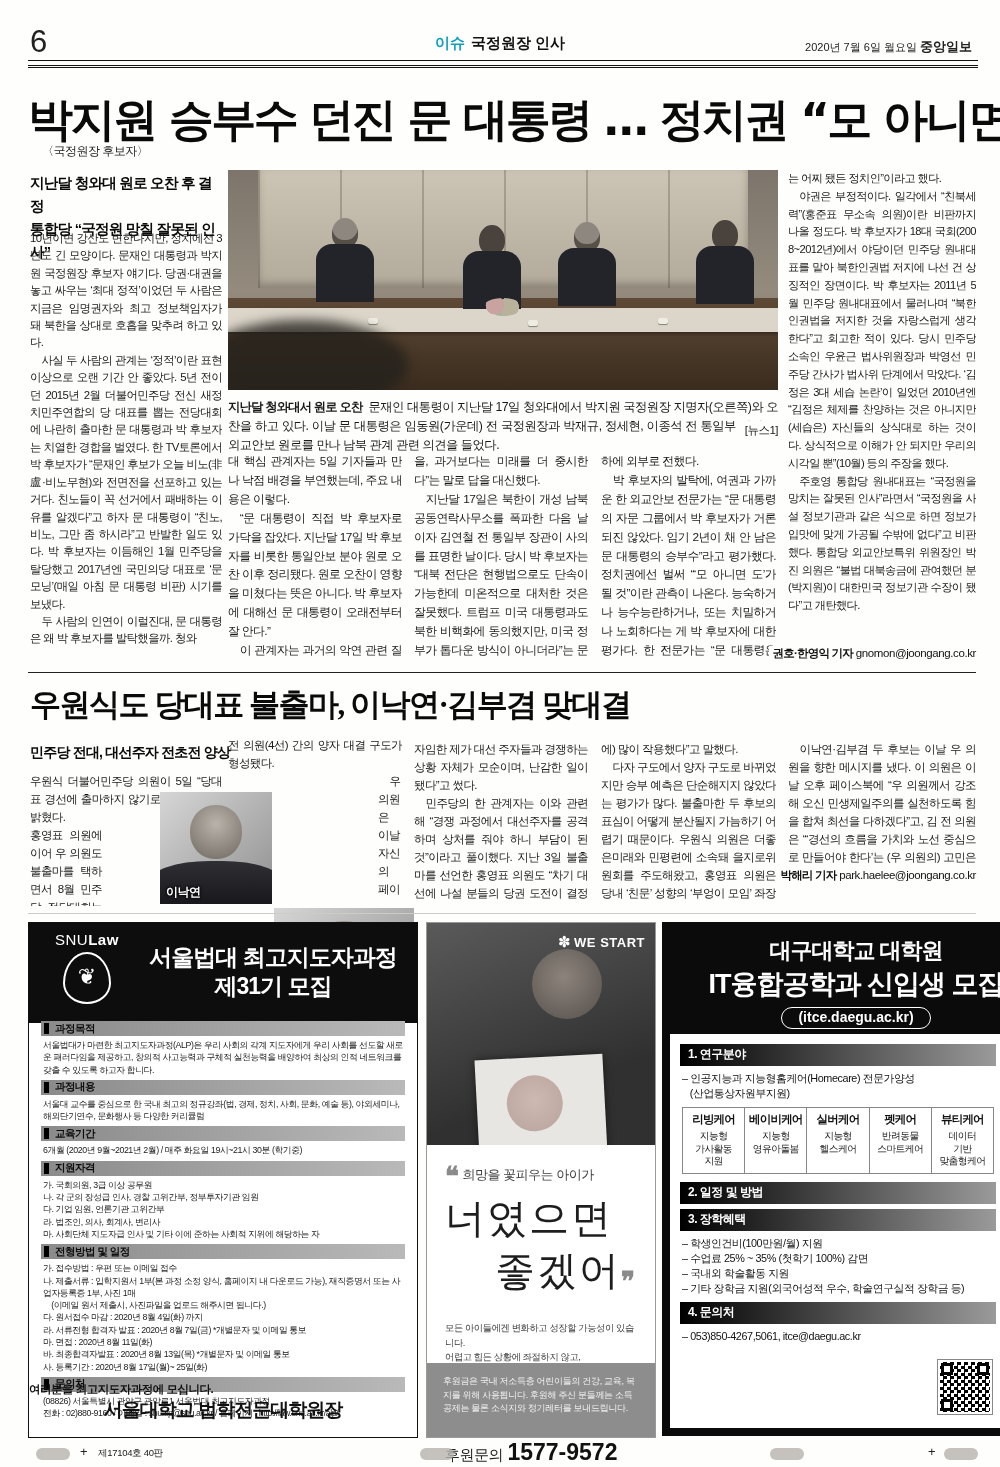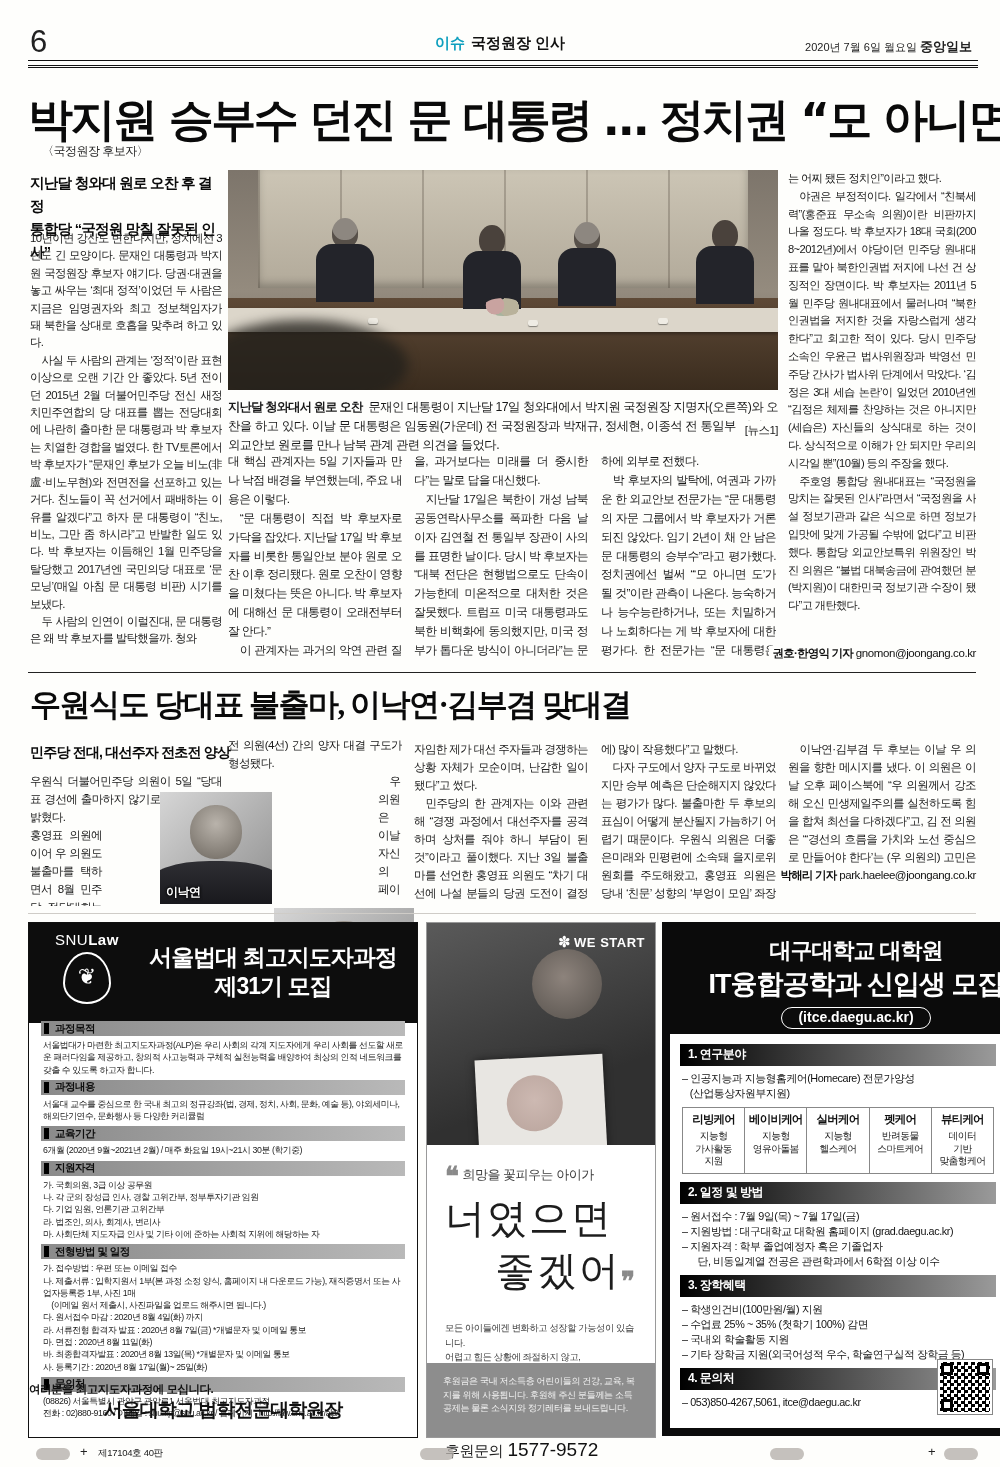--- a/index.html
+++ b/index.html
@@ -96,21 +96,21 @@
       background:radial-gradient(circle at 50% 45%,#cdb9b2,#b9a49c);}
   .ws-headc{position:absolute;left:46%;top:26px;width:70px;height:70px;border-radius:50%;
       background:radial-gradient(circle at 45% 40%,#8d837c,#55504b);}
   .ws-logo{position:absolute;right:10px;top:10px;color:#fff;text-align:right;font-weight:800;font-size:13px;letter-spacing:.5px;}
   .ws-logo .fl{font-size:15px;margin-right:3px;}
   .ws-quote-sm{font-size:13px;color:#3c3c3c;letter-spacing:-0.5px;}
   .ws-qmark{color:#8a8a8a;font-size:26px;font-family:"DejaVu Serif",serif;vertical-align:-6px;margin-right:4px;font-weight:bold;}
   .ws-big{font-family:"Liberation Serif","DejaVu Serif",serif;font-size:40px;color:#1d1d1d;letter-spacing:2px;line-height:52px;}
   .ws-body{font-size:9.3px;line-height:14.5px;color:#3a3a3a;letter-spacing:-0.4px;white-space:pre-line;}
   .ws-phone-l{font-size:15px;color:#222;letter-spacing:-0.5px;}
-  .ws-phone-n{font-size:19px;font-weight:400;color:#111;}
+  .ws-phone-n{font-size:23px;font-weight:700;color:#111;}
   .ws-foot{position:absolute;left:0;right:0;bottom:0;height:74px;background:#8d8d8d;color:#f2f2f2;
       font-size:9px;line-height:13.5px;letter-spacing:-0.3px;padding:12px 16px 0;box-sizing:border-box;white-space:pre-line;}
   
   .dg{background:#0b0b0b;}
   .dg-t1{font-size:22px;font-weight:800;color:#fff;text-align:center;letter-spacing:-1px;}
   .dg-t2{font-size:27px;font-weight:800;color:#fff;text-align:center;letter-spacing:-1px;}
   .dg-url{display:inline-block;border:1.5px solid #fff;border-radius:14px;color:#fff;font-size:14px;
       font-weight:bold;padding:1px 16px 3px;}
   .dg-box{position:absolute;left:8px;right:8px;top:112px;bottom:8px;background:#fff;padding:10px 10px 0;box-sizing:border-box;}
   .dg-bar{background:linear-gradient(90deg,#000 ,#9a9a9a);color:#fff;font-weight:bold;font-size:12px;
@@ -387,24 +387,20 @@
 스마트케어</div>
         </div>
           <div class="dg-cell">
           <div class="dg-h">뷰티케어</div>
           <div class="dg-t">데이터
 기반
 맞춤형케어</div>
         </div>
         </div>
       <div class="dg-bar">2. 일정 및 방법</div>
-      <div class="dg-txt">– 원서접수 : 7월 9일(목) ~ 7월 17일(금)
-– 지원방법 : 대구대학교 대학원 홈페이지 (grad.daegu.ac.kr)
-– 지원자격 : 학부 졸업예정자 혹은 기졸업자
-&nbsp;&nbsp;&nbsp;&nbsp;&nbsp;&nbsp;단, 비동일계열 전공은 관련학과에서 6학점 이상 이수</div>
       <div class="dg-bar">3. 장학혜택</div>
       <div class="dg-txt">– 학생인건비(100만원/월) 지원
 – 수업료 25% ~ 35% (첫학기 100%) 감면
 – 국내외 학술활동 지원
 – 기타 장학금 지원(외국어성적 우수, 학술연구실적 장학금 등)</div>
       <div class="dg-bar">4. 문의처</div>
       <div class="dg-txt">– 053)850-4267,5061, itce@daegu.ac.kr</div>
       <div class="qr">
           <i class="a"></i>
           <i class="b"></i>

